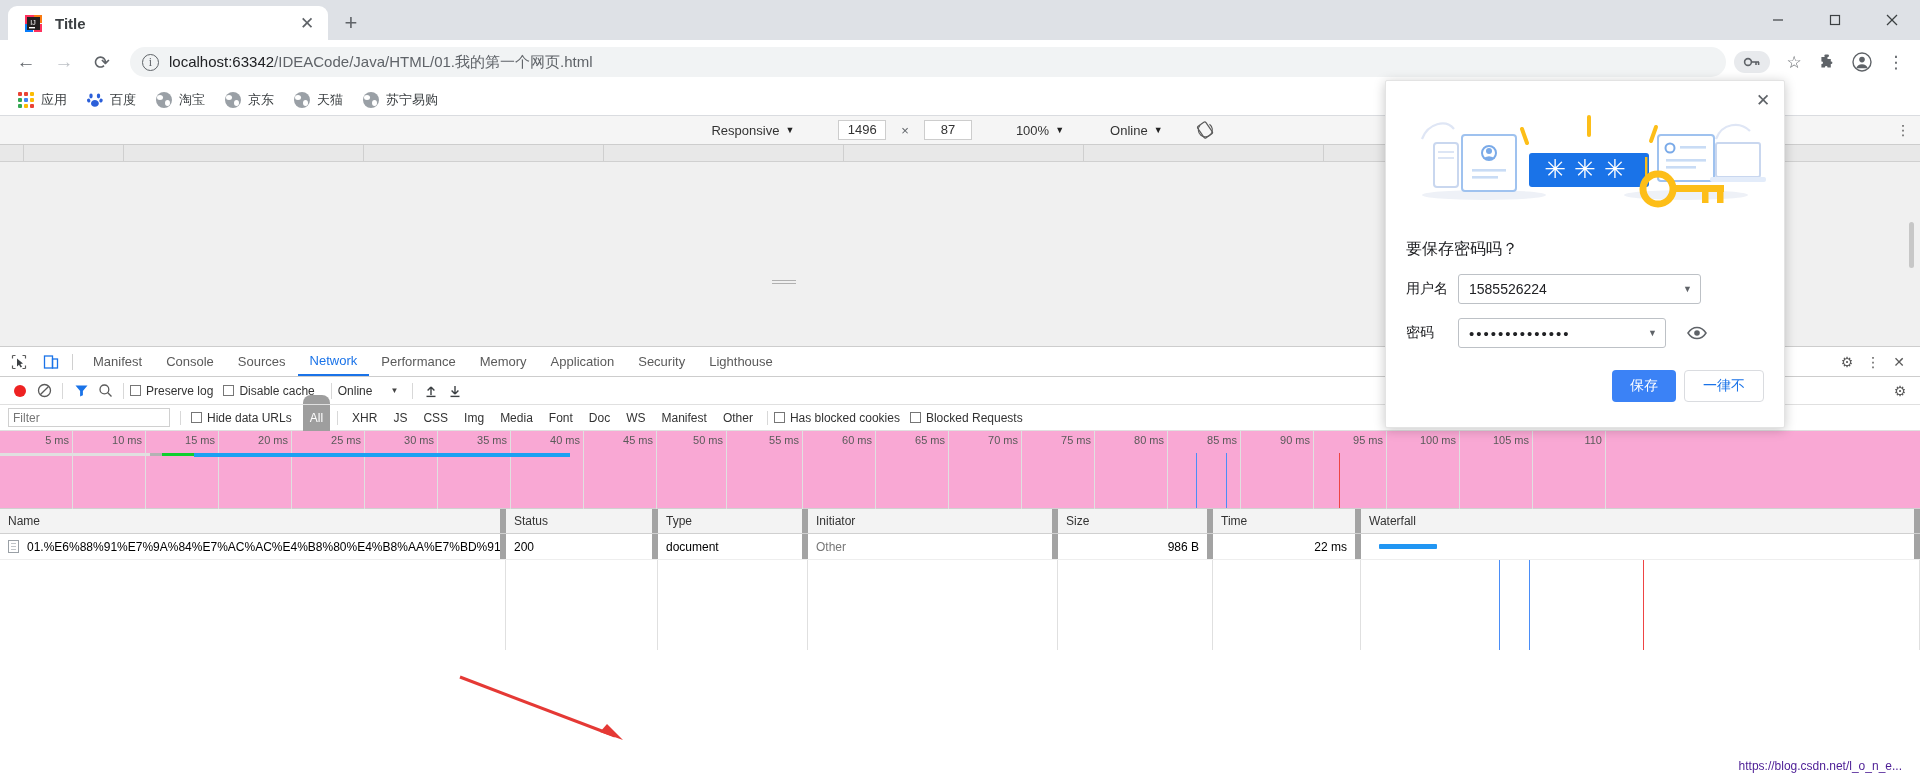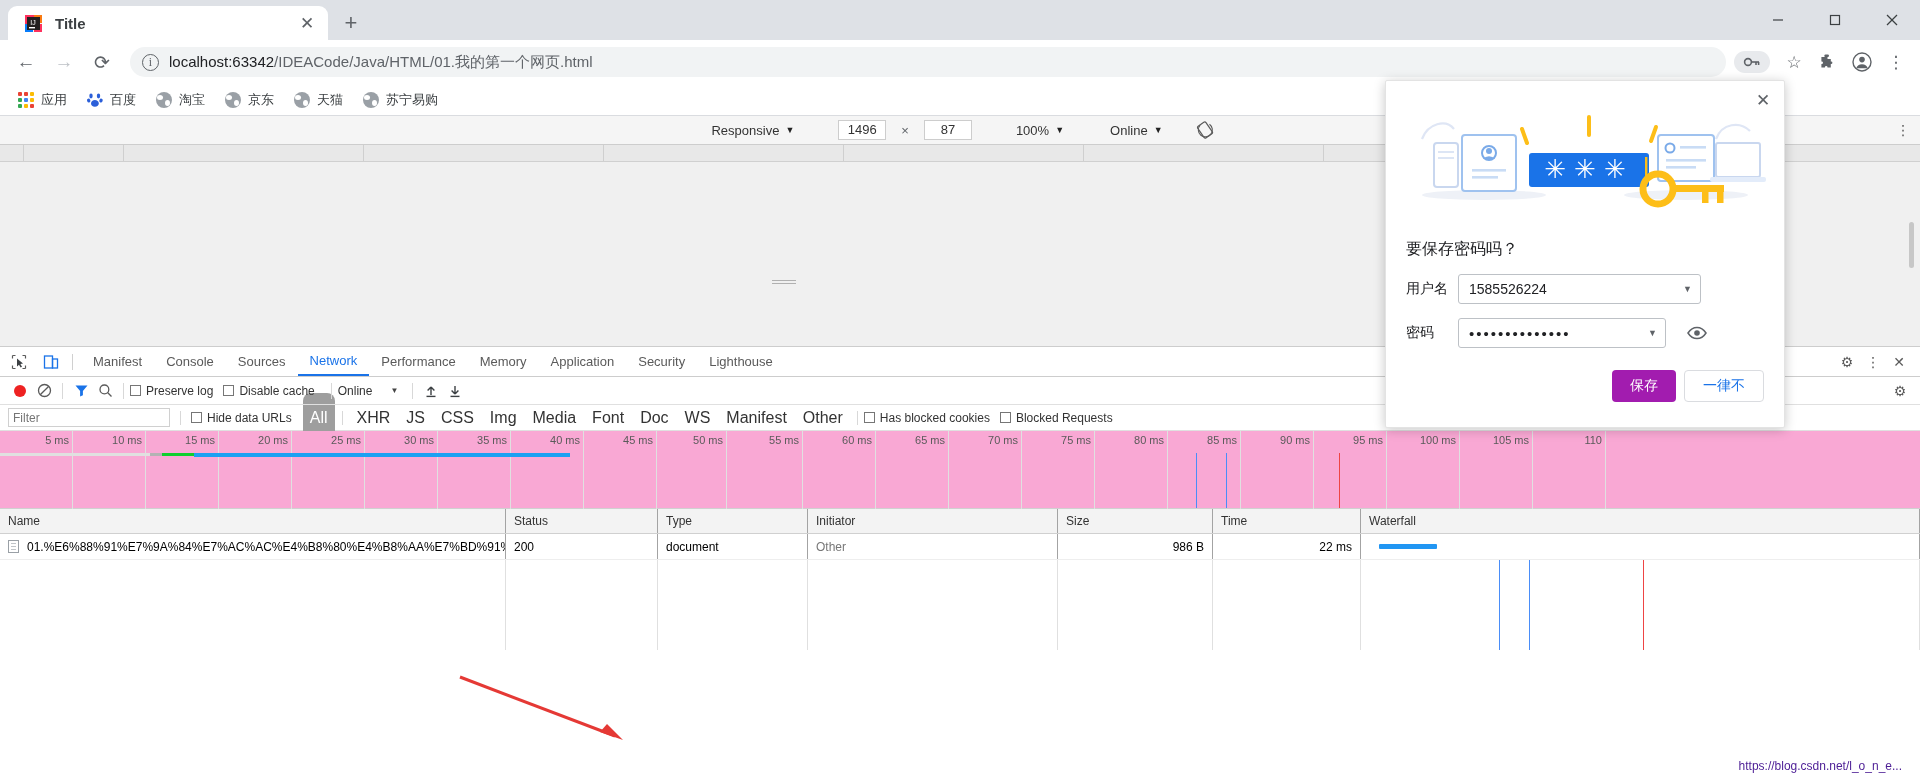--- a/index.html
+++ b/index.html
@@ -220,21 +220,21 @@
 
   .filter-bar {
     height: 26px; display: flex; align-items: center; padding: 0 0 0 8px;
     border-bottom: 1px solid #e0e0e0; font-size: 12px; color: #333;
   }
   .filter-input {
     width: 162px; height: 19px; border: 1px solid #d0d0d0; background: #fff;
     font-size: 12px; color: #999; padding: 0 4px; line-height: 17px;
   }
   .ftype {
-    font-size: 16px; color: #333; padding: 16px 7px; margin: 0 1px;
+    font-size: 12px; color: #333; padding: 16px 7px; margin: 0 1px;
     border-radius: 8px;
   }
   .ftype.on { background: #9e9e9e; color: #fff; }
   .fsep { width: 1px; height: 14px; background: #d8d8d8; margin: 0 6px; }
 
   .timeline {
     height: 78px; position: relative; border-bottom: 1px solid #d0d0d0;
     background: #f9a8d4;
   }
   .tl-tick {
@@ -247,21 +247,21 @@
   .tl-bar { position: absolute; left: 0; top: 22px; height: 3px; }
   .tl-blue-line { position: absolute; width: 1px; top: 22px; bottom: 0; background: #4a8df8; }
   .tl-red-line { position: absolute; width: 1px; top: 22px; bottom: 0; background: #e44; }
 
   .net-table { width: 100%; }
   .nrow { display: flex; height: 26px; align-items: center; font-size: 12px; }
   .nhead {
     background: #f3f3f3; border-bottom: 1px solid #d0d0d0; color: #333;
     height: 25px;
   }
-  .nc { padding: 0 8px; border-right: 1px solid #a3a3a3; height: 100%;
+  .nc { padding: 0 8px; border-right: 6px solid #a3a3a3; height: 100%;
         display: flex; align-items: center; overflow: hidden; white-space: nowrap; }
   .c-name { width: 506px; }
   .c-status { width: 152px; }
   .c-type { width: 150px; }
   .c-init { width: 250px; }
   .c-size { width: 155px; justify-content: flex-end; }
   .c-time { width: 148px; justify-content: flex-end; }
   .c-wf { flex: 1; }
   .doc-ico {
     width: 11px; height: 13px; border: 1px solid #9aa0a6; background: #fff;
@@ -318,21 +318,21 @@
     align-items: center; justify-content: center; color: #5f6368;
   }
   .pw-actions {
     display: flex; justify-content: flex-end; gap: 8px;
     padding: 22px 20px 0 0;
   }
   .btn {
     height: 32px; border-radius: 4px; font-size: 14px; padding: 0 18px;
     display: flex; align-items: center; justify-content: center;
   }
-  .btn.primary { background: #a21caf; color: #fff; }
+  .btn.primary { background: #3b82f6; color: #fff; }
   .btn.secondary { background: #fff; color: #1a73e8; border: 1px solid #dadce0; }
   .dots { letter-spacing: 2px; font-size: 15px; color: #202124; }
 </style>
 </head>
 <body>
 
 <div class="tabstrip">
   <div class="tab">
     <span class="tab-favicon">
       <svg width="19" height="19" viewBox="0 0 19 19">

